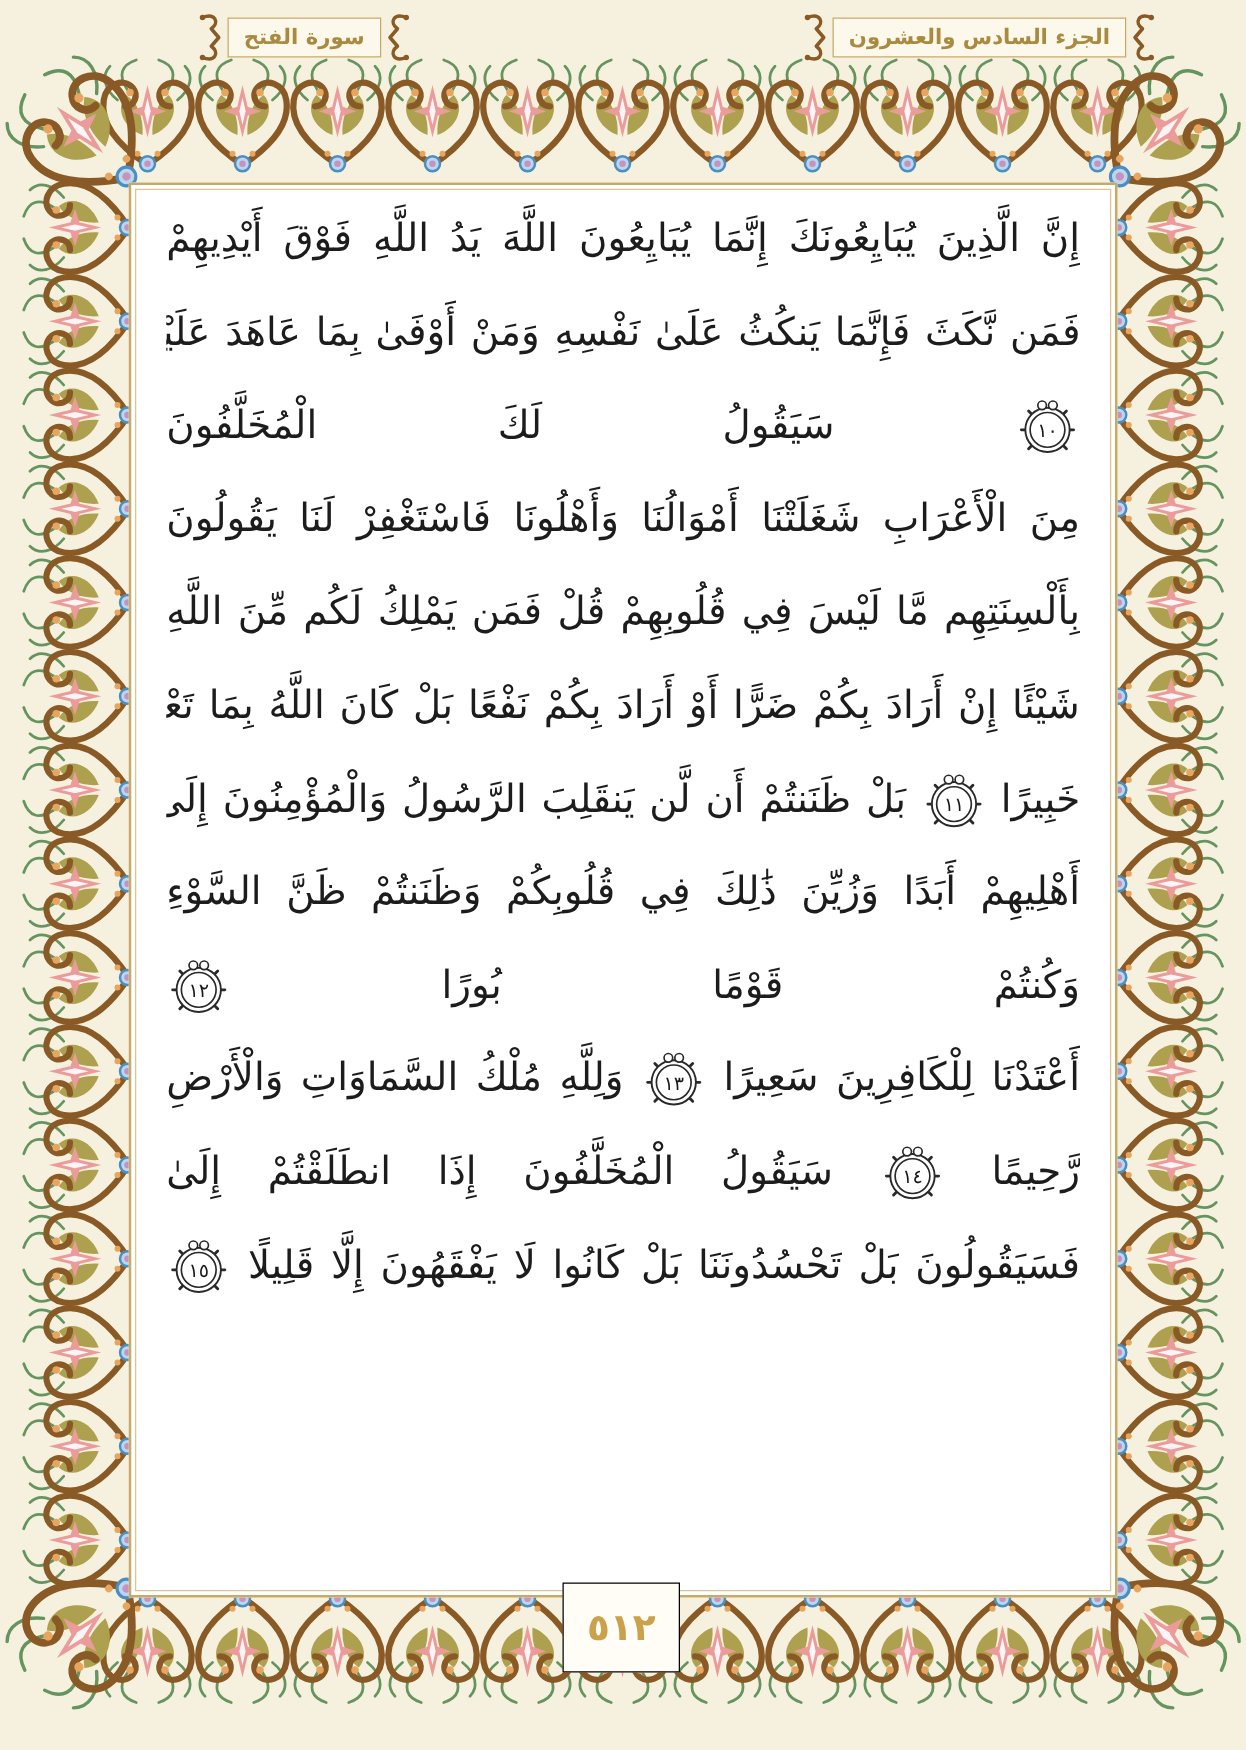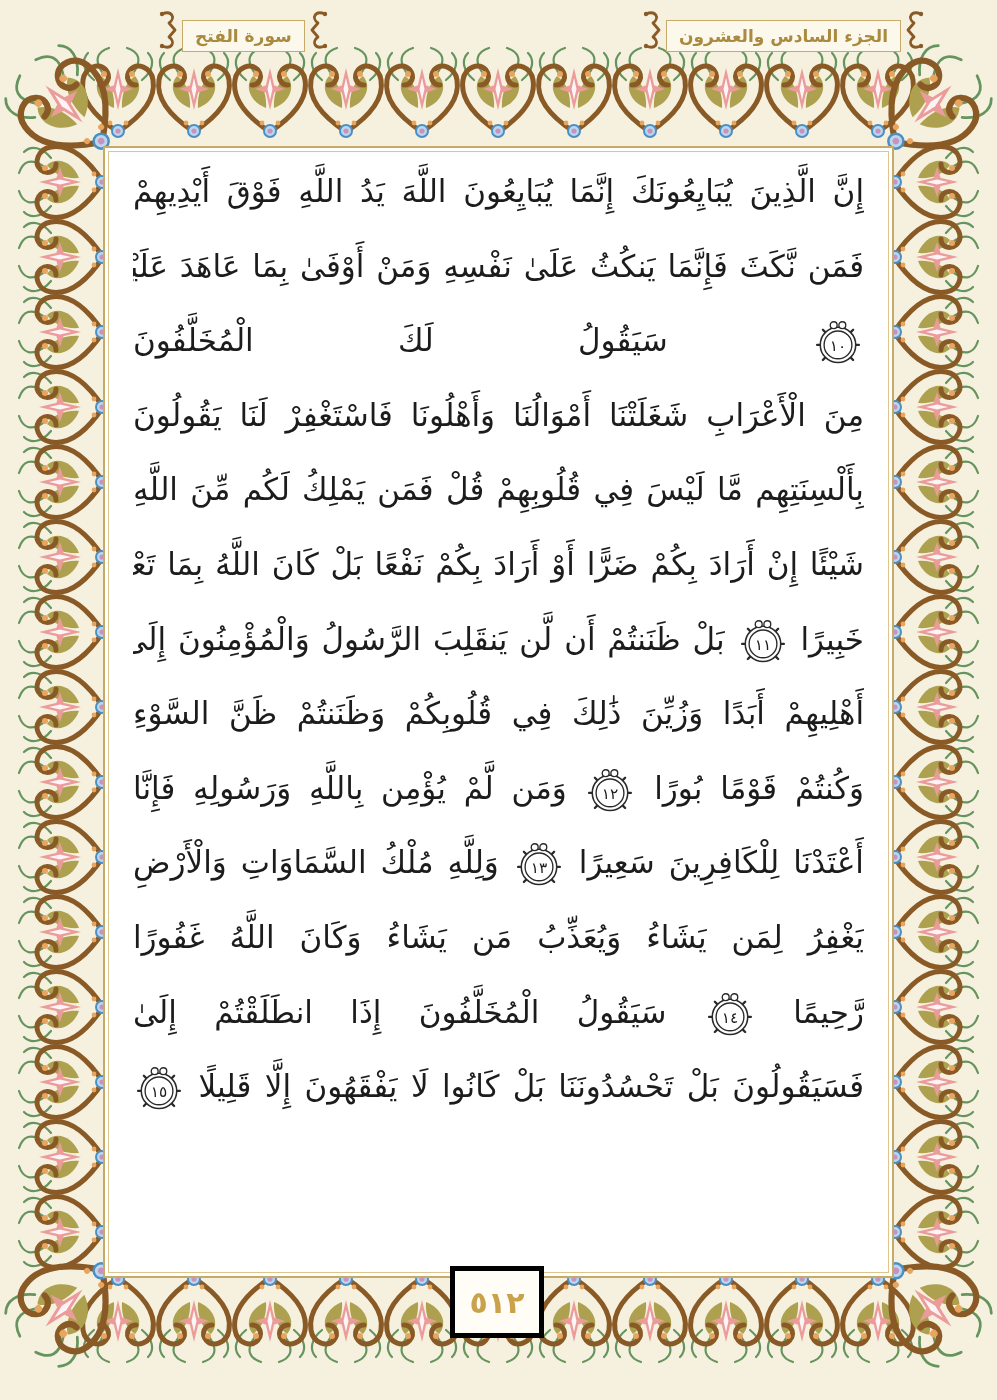--- a/index.html
+++ b/index.html
@@ -25,21 +25,21 @@
     background:var(--page-background);
     font-family:"DejaVu Sans",sans-serif;
     position:relative;
   }
   .page{position:absolute;inset:0;}
   #border-svg{position:absolute;left:0;top:0;}
 
   
   .cartouche{
     position:absolute;top:8px;height:44px;
-    display:flex;align-items:flex-end;gap:2px;z-index:3;
+    display:flex;align-items:center;gap:2px;z-index:3;
   }
   .cartouche-box{
     height:32px;min-width:118px;padding:2px 12px;
     background:#fcf9ec;border:1.5px solid var(--frame-gold);
     display:flex;align-items:center;justify-content:center;
     color:var(--header-text);font-size:17px;font-weight:bold;
     white-space:nowrap;
   }
   .bracket{flex:0 0 auto;}
 
@@ -62,21 +62,21 @@
     font-size:31px;color:var(--quran-text);
     text-align:justify;text-align-last:justify;
     white-space:nowrap;overflow:hidden;
     word-spacing:2px;
   }
   .verse-marker{display:inline-block;vertical-align:-14px;line-height:0;margin:0 3px;}
 
   
   .page-number-box{
     position:absolute;left:450px;top:1266px;width:94px;height:72px;
-    background:#fffdf6;border:5px solid #000000;
+    background:#fffdf6;border:1px solid #000000;
     display:flex;align-items:center;justify-content:center;
     z-index:4;
   }
   .page-number-box span{
     color:var(--page-number-color);font-size:30px;font-weight:bold;
     letter-spacing:4px;
   }
 </style>
 </head>
 <body>
@@ -224,30 +224,29 @@
     <text x="24" y="33" text-anchor="middle" font-size="16" fill="#1a1a1a" style="font-family:'DejaVu Sans',sans-serif">١١</text>
   </svg></span><span> بَلْ ظَنَنتُمْ أَن لَّن يَنقَلِبَ الرَّسُولُ وَالْمُؤْمِنُونَ إِلَىٰ</span></div>
         <div class="quran-line"><span>أَهْلِيهِمْ أَبَدًا وَزُيِّنَ ذَٰلِكَ فِي قُلُوبِكُمْ وَظَنَنتُمْ ظَنَّ السَّوْءِ</span></div>
         <div class="quran-line"><span>وَكُنتُمْ قَوْمًا بُورًا </span><span class="verse-marker"><svg viewBox="0 0 48 48" width="46" height="46">
     <path d="M10.9,13.9 L8.2,11.2 M37.1,13.9 L39.8,11.2 M10.9,40.1 L8.2,42.8 M37.1,40.1 L39.8,42.8 M5.5,27 L2.2,27 M42.5,27 L45.8,27" stroke="#2a2a2a" stroke-width="2.4" stroke-linecap="round"></path>
     <circle cx="24" cy="27" r="18.5" fill="#fff" stroke="#2a2a2a" stroke-width="1.6"></circle>
     <circle cx="24" cy="27" r="14.5" fill="none" stroke="#2a2a2a" stroke-width="1.4"></circle>
     <circle cx="19.5" cy="6.5" r="3.6" fill="#fff" stroke="#2a2a2a" stroke-width="1.4"></circle>
     <circle cx="28.5" cy="6.5" r="3.6" fill="#fff" stroke="#2a2a2a" stroke-width="1.4"></circle>
     <text x="24" y="33" text-anchor="middle" font-size="16" fill="#1a1a1a" style="font-family:'DejaVu Sans',sans-serif">١٢</text>
-  </svg></span><span> وَمَن لَّمْ يُؤْمِن بِاللَّهِ وَرَسُولِهِ فَإِنَّا</span></div>
+  </svg></span></div>
         <div class="quran-line"><span>أَعْتَدْنَا لِلْكَافِرِينَ سَعِيرًا </span><span class="verse-marker"><svg viewBox="0 0 48 48" width="46" height="46">
     <path d="M10.9,13.9 L8.2,11.2 M37.1,13.9 L39.8,11.2 M10.9,40.1 L8.2,42.8 M37.1,40.1 L39.8,42.8 M5.5,27 L2.2,27 M42.5,27 L45.8,27" stroke="#2a2a2a" stroke-width="2.4" stroke-linecap="round"></path>
     <circle cx="24" cy="27" r="18.5" fill="#fff" stroke="#2a2a2a" stroke-width="1.6"></circle>
     <circle cx="24" cy="27" r="14.5" fill="none" stroke="#2a2a2a" stroke-width="1.4"></circle>
     <circle cx="19.5" cy="6.5" r="3.6" fill="#fff" stroke="#2a2a2a" stroke-width="1.4"></circle>
     <circle cx="28.5" cy="6.5" r="3.6" fill="#fff" stroke="#2a2a2a" stroke-width="1.4"></circle>
     <text x="24" y="33" text-anchor="middle" font-size="16" fill="#1a1a1a" style="font-family:'DejaVu Sans',sans-serif">١٣</text>
   </svg></span><span> وَلِلَّهِ مُلْكُ السَّمَاوَاتِ وَالْأَرْضِ</span></div>
-        <div class="quran-line"><span>يَغْفِرُ لِمَن يَشَاءُ وَيُعَذِّبُ مَن يَشَاءُ وَكَانَ اللَّهُ غَفُورًا</span></div>
         <div class="quran-line"><span>رَّحِيمًا </span><span class="verse-marker"><svg viewBox="0 0 48 48" width="46" height="46">
     <path d="M10.9,13.9 L8.2,11.2 M37.1,13.9 L39.8,11.2 M10.9,40.1 L8.2,42.8 M37.1,40.1 L39.8,42.8 M5.5,27 L2.2,27 M42.5,27 L45.8,27" stroke="#2a2a2a" stroke-width="2.4" stroke-linecap="round"></path>
     <circle cx="24" cy="27" r="18.5" fill="#fff" stroke="#2a2a2a" stroke-width="1.6"></circle>
     <circle cx="24" cy="27" r="14.5" fill="none" stroke="#2a2a2a" stroke-width="1.4"></circle>
     <circle cx="19.5" cy="6.5" r="3.6" fill="#fff" stroke="#2a2a2a" stroke-width="1.4"></circle>
     <circle cx="28.5" cy="6.5" r="3.6" fill="#fff" stroke="#2a2a2a" stroke-width="1.4"></circle>
     <text x="24" y="33" text-anchor="middle" font-size="16" fill="#1a1a1a" style="font-family:'DejaVu Sans',sans-serif">١٤</text>
   </svg></span><span> سَيَقُولُ الْمُخَلَّفُونَ إِذَا انطَلَقْتُمْ إِلَىٰ</span></div>
         <div class="quran-line"><span>فَسَيَقُولُونَ بَلْ تَحْسُدُونَنَا بَلْ كَانُوا لَا يَفْقَهُونَ إِلَّا قَلِيلًا </span><span class="verse-marker"><svg viewBox="0 0 48 48" width="46" height="46">
     <path d="M10.9,13.9 L8.2,11.2 M37.1,13.9 L39.8,11.2 M10.9,40.1 L8.2,42.8 M37.1,40.1 L39.8,42.8 M5.5,27 L2.2,27 M42.5,27 L45.8,27" stroke="#2a2a2a" stroke-width="2.4" stroke-linecap="round"></path>

